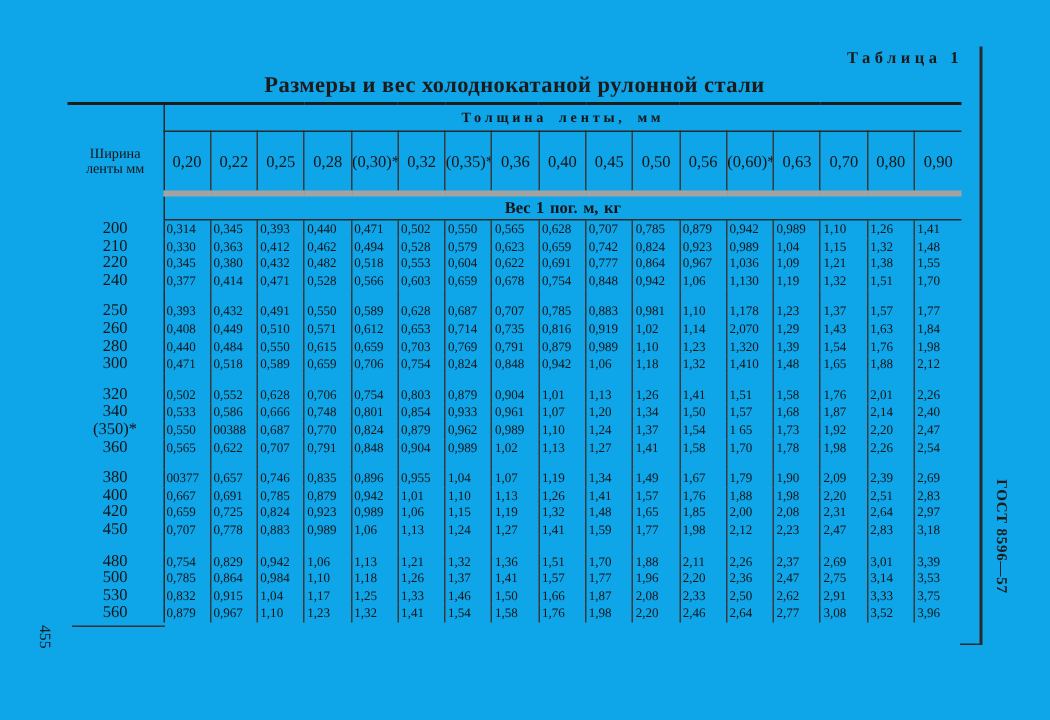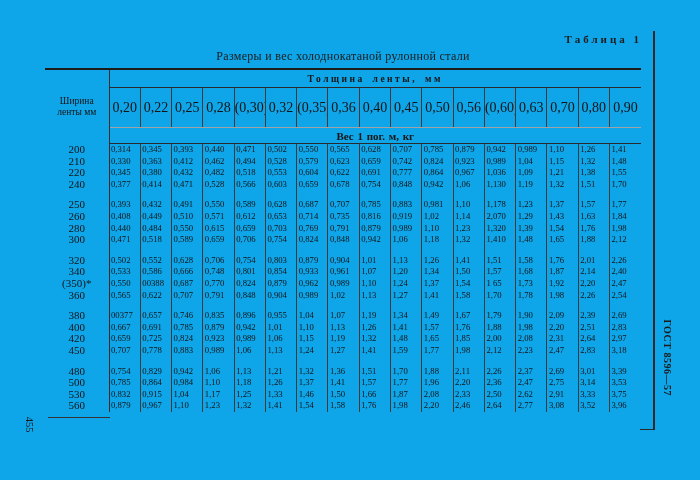--- a/index.html
+++ b/index.html
@@ -5,40 +5,40 @@
   html,body{margin:0;padding:0;background:#888;}
   .page{
     position:relative;width:700px;height:480px;background:#0ea5e9;
     font-family:"Liberation Serif","DejaVu Serif",serif;color:#1b1b1b;overflow:hidden;
   }
   .table-label{
     position:absolute;top:33px;right:58px;font-weight:bold;font-size:11px;letter-spacing:3px;
   }
   .title{
     position:absolute;top:49px;left:45px;width:596px;text-align:center;
-    font-weight:normal;font-size:12px;letter-spacing:0.3px;
+    font-weight:bold;font-size:15px;letter-spacing:0.3px;
   }
   table.steel-table{
     position:absolute;top:68px;left:45px;width:596px;border-collapse:collapse;
     table-layout:fixed;border-top:2.5px solid #1c1c1c;color:#141414;
   }
   col.c0{width:64px;}
   th,td{padding:0;font-weight:normal;text-align:center;}
   th.wh{
     border-right:1.5px solid #2a2a2a;vertical-align:middle;
     font-size:9.5px;line-height:10.5px;
   }
   .wh-inner{width:44px;margin:5px auto;}
   th.th-band{
     height:17px;border-bottom:1px solid #2a2a2a;vertical-align:middle;
     font-size:9.5px;letter-spacing:2.5px;word-spacing:3px;font-weight:bold;
   }
   th.tv{
-    height:39px;border-bottom:1px solid #a3a3a3;border-left:1px solid #3a3a3a;
-    vertical-align:middle;font-size:14px;overflow:hidden;white-space:nowrap;
+    height:39px;border-bottom:4px solid #a3a3a3;border-left:1px solid #3a3a3a;
+    vertical-align:middle;font-size:11px;overflow:hidden;white-space:nowrap;
   }
   th.wt-band{
     height:15px;border-bottom:1px solid #2a2a2a;vertical-align:middle;
     font-size:11px;word-spacing:1px;font-weight:bold;
   }
   tbody td{height:11.6px;line-height:11.6px;}
   tbody td.w{border-right:1.5px solid #2a2a2a;font-size:11px;}
   tbody td.v{
     border-left:1px solid #3a3a3a;text-align:left;padding-left:1.5px;
     font-size:8.7px;white-space:nowrap;overflow:hidden;

